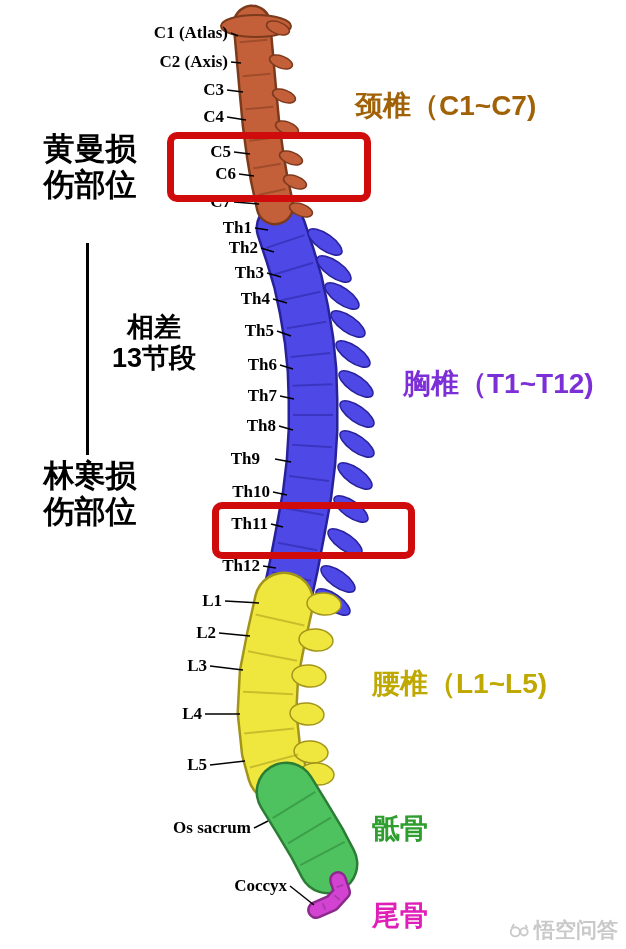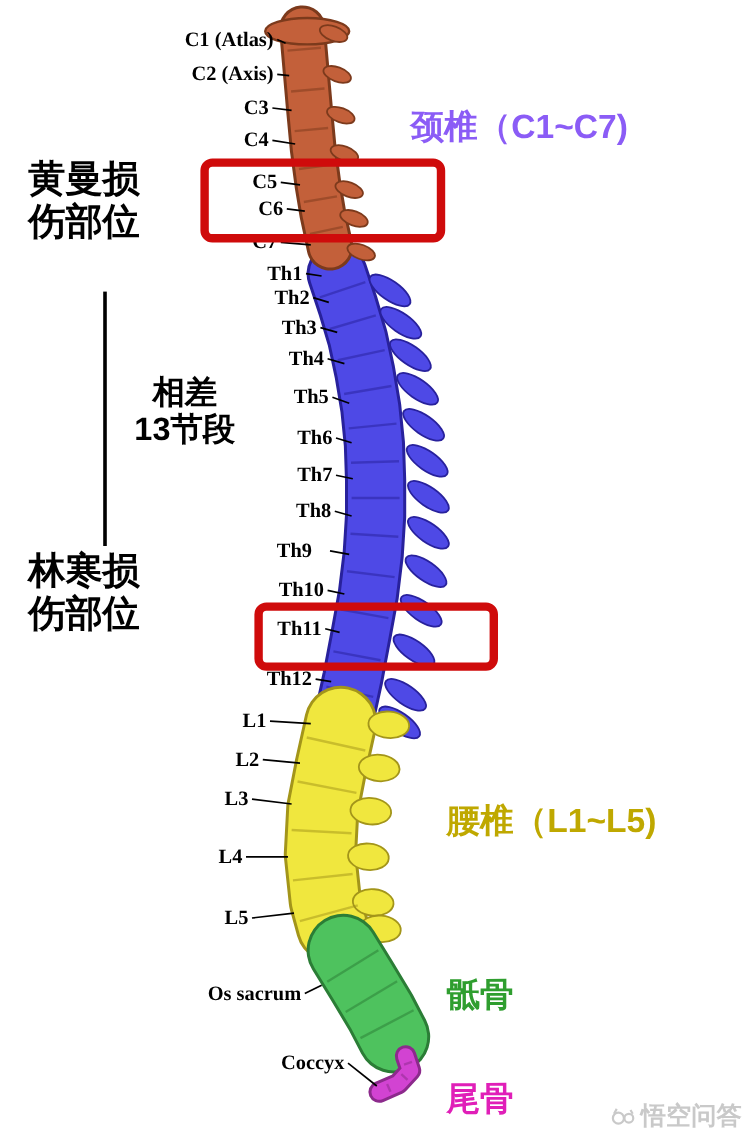--- a/index.html
+++ b/index.html
@@ -1,21 +1,21 @@
 <!DOCTYPE html>
 <html><head>
 <meta charset="utf-8">
 <style>
   html,body{margin:0;padding:0;background:#fff;}
   .canvas{position:relative;width:626px;height:949px;background:#fff;overflow:hidden;font-family:"Liberation Sans",sans-serif;}
   #spine-svg{position:absolute;left:0;top:0;z-index:1;}
   #label-layer{position:absolute;left:0;top:0;width:100%;height:100%;z-index:3;pointer-events:none;}
   .vlabel{position:absolute;transform:translateY(-50%);font-family:"Liberation Serif",serif;font-weight:700;font-size:17px;color:#000;white-space:nowrap;}
   .annot{position:absolute;z-index:4;font-weight:700;color:#000;text-align:center;line-height:1.16;font-family:"Liberation Sans",sans-serif;}
-  .annot.big{font-size:31px;}
+  .annot.big{font-size:31px;margin-left:20px;}
   .annot.mid{font-size:27px;}
   .vline{position:absolute;z-index:2;border-left:3px solid #000;}
   .hl-box{position:absolute;z-index:5;border:7px solid #cf0b0b;border-radius:10px;background:transparent;}
   .region-label{position:absolute;z-index:4;font-size:28px;font-weight:700;white-space:nowrap;}
   .watermark{position:absolute;z-index:6;right:8px;bottom:5px;display:flex;align-items:center;gap:4px;color:#c9c9c9;font-size:21px;font-weight:700;}
 </style>
 </head>
 <body>
 
 <div class="canvas">
@@ -157,21 +157,22 @@
   </div>
 
   <div class="annot big" style="left:16px;top:458px;width:108px;">
     <div>林寒损</div>
     <div>伤部位</div>
   </div>
 
   <div class="hl-box" style="left:167px;top:132px;width:190px;height:56px;"></div>
   <div class="hl-box" style="left:212px;top:502px;width:189px;height:43px;"></div>
 
-  <div class="region-label" style="left: 342px; top: 87px; color: #8b5cf6;">颈椎（C1~C7)</div>
+  <div class="region-label" style="left: 355px; top: 87px; color: #a16207;">颈椎（C1~C7)</div>
+  <div class="region-label" style="left: 403px; top: 365px; color: rgb(124, 47, 214);">胸椎（T1~T12)</div>
   <div class="region-label" style="left: 372px; top: 665px; color: rgb(191, 168, 0);">腰椎（L1~L5)</div>
   <div class="region-label" style="left: 372px; top: 810px; color: rgb(47, 158, 47);">骶骨</div>
   <div class="region-label" style="left: 372px; top: 897px; color: rgb(224, 31, 184);">尾骨</div>
 
   <div class="watermark">
     <svg width="22" height="22" viewBox="0 0 24 24">
       <circle cx="8" cy="14" r="5" fill="none" stroke="#c9c9c9" stroke-width="2"></circle>
       <circle cx="17.5" cy="14" r="4" fill="none" stroke="#c9c9c9" stroke-width="2"></circle>
       <path d="M4 10 L6.5 5.5 M21 10 L19 6.5" stroke="#c9c9c9" stroke-width="2" fill="none"></path>
     </svg>

